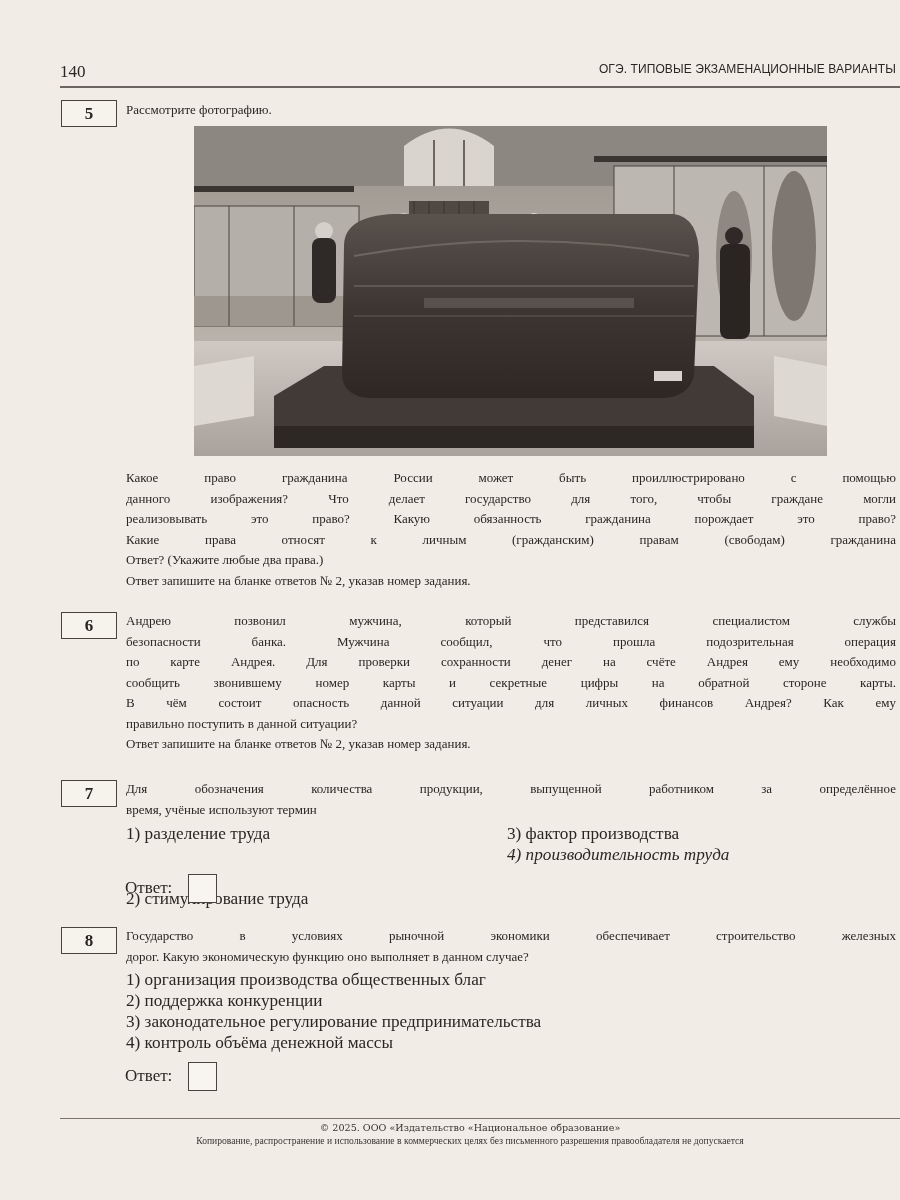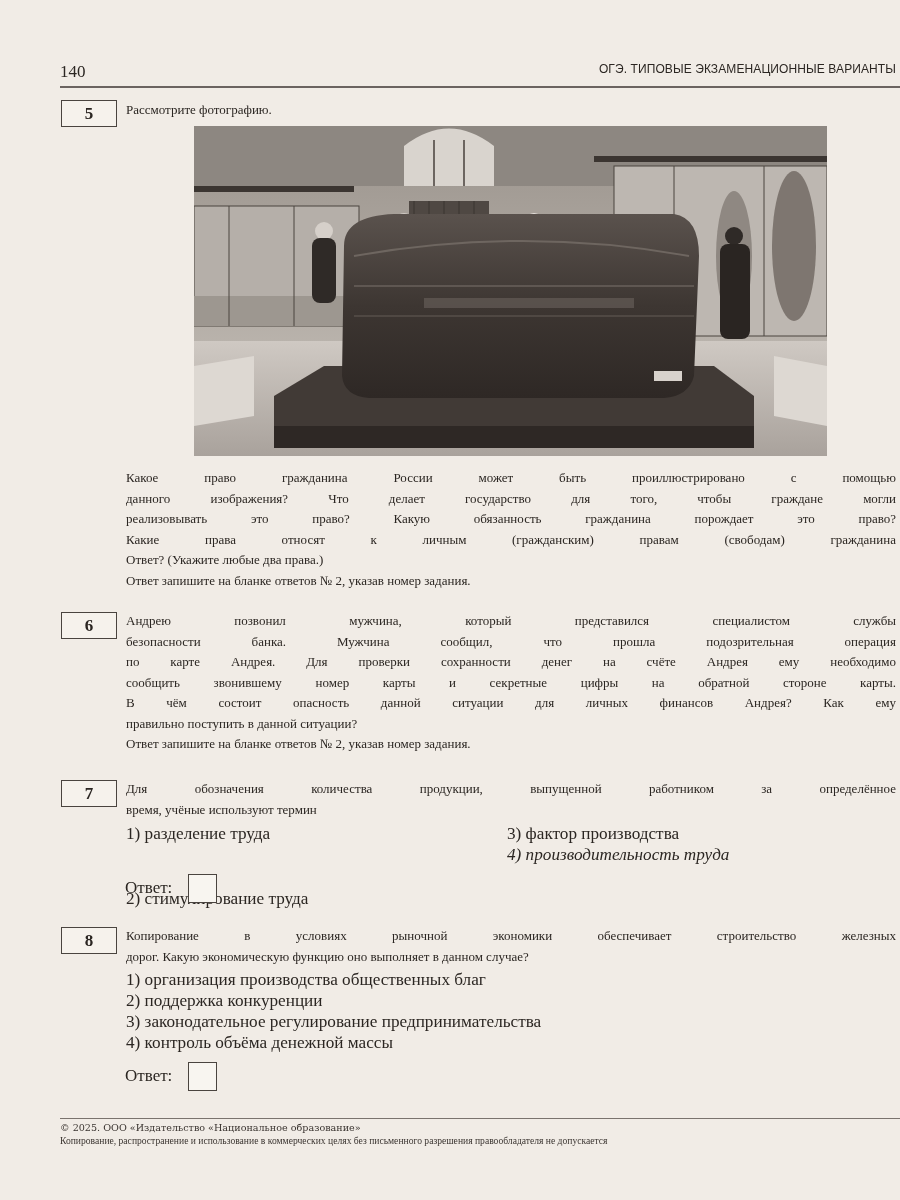--- a/index.html
+++ b/index.html
@@ -36,21 +36,21 @@
     overflow: hidden; background: #8c8680;
   }
 
   .options { position: absolute; left: 126px; font-family: "Liberation Serif", serif; font-size: 17.2px; line-height: 20.5px; }
   .opt { position: absolute; white-space: nowrap; text-align: right; }
   .answer-row { position: absolute; left: 125px; font-family: "Liberation Serif", serif; font-size: 17px; }
   .answer-label { position: absolute; left: 0; top: 4px; }
   .answer-box { position: absolute; left: 63px; top: 0; width: 27px; height: 27px; border: 1px solid #4a443f; background: #f8f5f0; }
 
   .footer-rule { position: absolute; left: 60px; right: 0; top: 1118px; height: 1px; background: #7a736e; }
-  .footer { position: absolute; left: 60px; right: 20px; font-family: "DejaVu Serif", serif; font-size: 9.6px; color: #3a3430; }
+  .footer { position: absolute; left: 60px; right: 20px; font-family: "DejaVu Serif", serif; font-size: 9.6px; text-align: center; color: #3a3430; }
 </style>
 </head>
 <body>
 
 <div class="page">
 
   <div class="header">
     <span class="page-num">140</span>
     <span class="running-title">ОГЭ. ТИПОВЫЕ ЭКЗАМЕНАЦИОННЫЕ ВАРИАНТЫ</span>
   </div>
@@ -170,21 +170,21 @@
     </div>
     <div class="answer-row" style="top:874px;">
       <span class="answer-label">Ответ:</span>
       <div class="answer-box"></div>
     </div>
   </div>
 
   <div class="task">
     <div class="task-num" style="top:927px;">8</div>
     <div class="text" style="top:926px;">
-      <p class="line-j">Копирование в условиях рыночной экономики обеспечивает строительство железных</p>
+      <p class="line-j">Государство в условиях рыночной экономики обеспечивает строительство железных</p>
       <p class="line-l">дорог. Какую экономическую функцию оно выполняет в данном случае?</p>
     </div>
     <div class="options" style="top:970px;">
       <span class="opt" style="left:0; top:0;">1) организация производства общественных благ</span>
       <span class="opt" style="left:0; top:21px;">2) поддержка конкуренции</span>
       <span class="opt" style="left:0; top:42px;">3) законодательное регулирование предпринимательства</span>
       <span class="opt" style="left:0; top:63px;">4) контроль объёма денежной массы</span>
     </div>
     <div class="answer-row" style="top:1062px;">
       <span class="answer-label">Ответ:</span>

